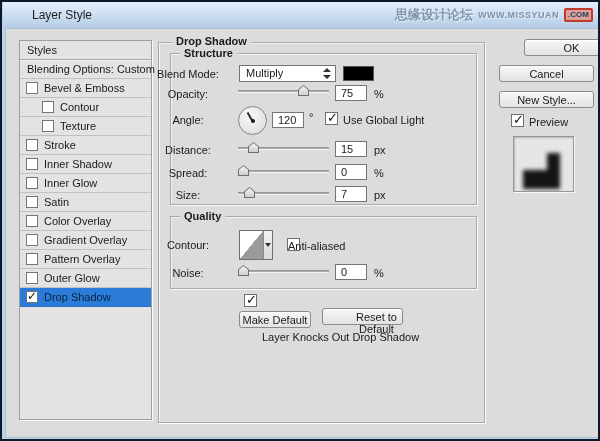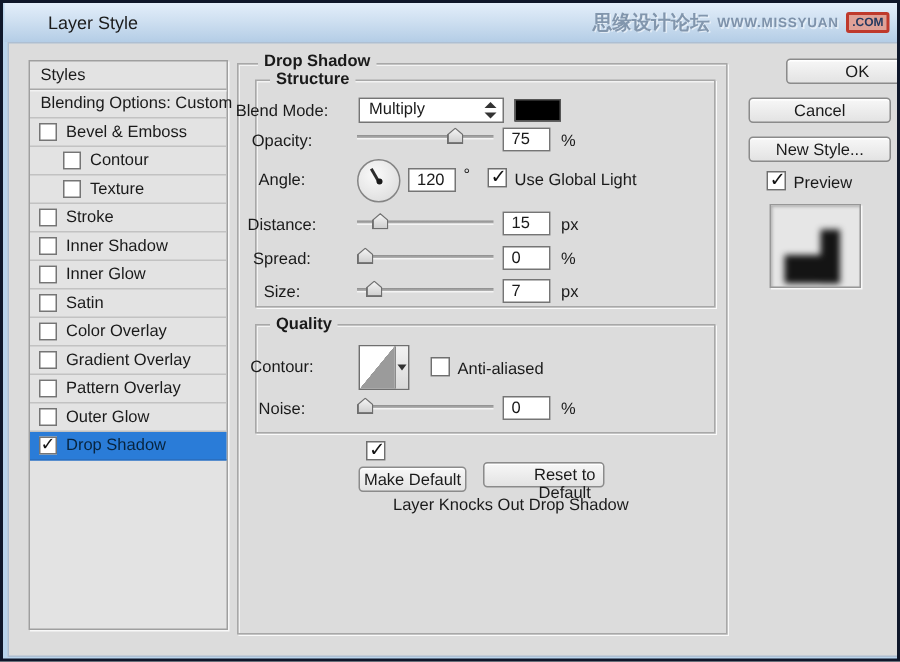--- a/index.html
+++ b/index.html
@@ -270,21 +270,21 @@
 
   <div id="quality-box" class="etched"></div>
   <div class="legend" style="left:178px; top:208px;">Quality</div>
 
   <div class="row-label" style="top:237px;">Contour:</div>
   <div id="contour-thumb">
     <div id="contour-preview"></div>
     <div id="contour-arrow"></div>
   </div>
   <div class="checkbox" style="left:285px; top:236px;"></div>
-  <div class="cb-label" style="left:303px; top:238px;">Anti-aliased</div>
+  <div class="cb-label" style="left:286px; top:238px;">Anti-aliased</div>
 
   <div class="row-label" style="top:265px;">Noise:</div>
   <div class="slider" style="left:236px; top:263px;">
     <div class="track"></div>
     <div class="thumb" style="left: 0px;">
         <div class="thumb-in"></div>
       </div>
   </div>
   <div class="field" style="left:333px; top:262px;">0</div>
   <div class="unit" style="left:372px; top:265px; position:absolute;">%</div>

